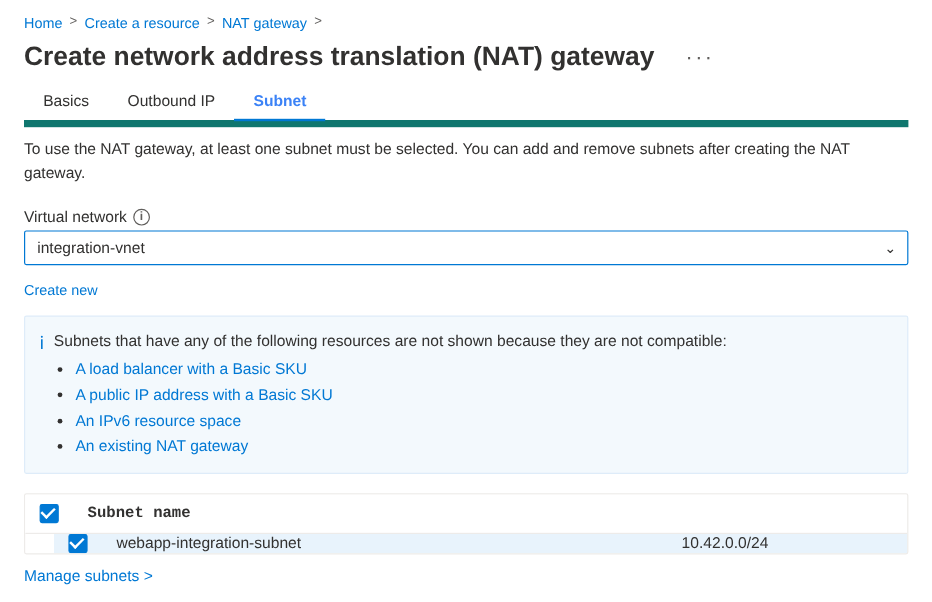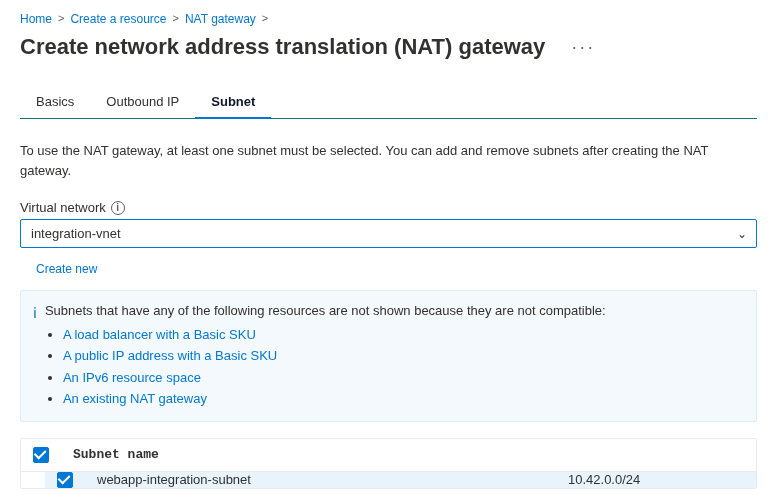--- a/index.html
+++ b/index.html
@@ -25,52 +25,52 @@
       color: #0078d4;
       text-decoration: none;
       cursor: pointer;
     }
     .breadcrumb-sep { color: #605e5c; font-size: 11px; }
 
     .page-title-row {
       display: flex;
       align-items: center;
       gap: 26px;
-      margin-bottom: 26px;
+      margin-bottom: 8px;
     }
     .page-title {
       font-size: 22px;
       font-weight: 600;
       color: #323130;
     }
     .page-title-menu {
       font-size: 18px;
       color: #605e5c;
       cursor: pointer;
       letter-spacing: 2px;
     }
 
     .tabs {
       display: flex;
       align-items: center;
       gap: 0;
-      border-bottom: 1px solid #0f766e;
-      margin-bottom: 22px;
+      border-bottom: 6px solid #0f766e;
+      margin-bottom: 8px;
     }
     .tab-item {
       padding: 8px 16px;
       font-size: 13px;
       cursor: pointer;
       color: #323130;
       border-bottom: 2px solid transparent;
       margin-bottom: -1px;
       white-space: nowrap;
     }
     .tab-item.active {
-      color: #0f172a;
+      color: #3b82f6;
       border-bottom: 2px solid #0078d4;
       font-weight: 600;
     }
 
     .info-text {
       font-size: 13px;
       color: #323130;
       margin-bottom: 20px;
       line-height: 1.5;
     }
@@ -127,21 +127,20 @@
     }
 
     .create-new-link {
       color: #0078d4;
       font-size: 12px;
       cursor: pointer;
       text-decoration: none;
       display: inline-block;
       margin-top: 4px;
       margin-bottom: 14px;
-      margin-left: 16px;
     }
 
     .info-box {
       display: flex;
       align-items: flex-start;
       gap: 8px;
       background: #f3f9fd;
       border: 1px solid #deecf9;
       padding: 10px 12px;
       border-radius: 2px;

